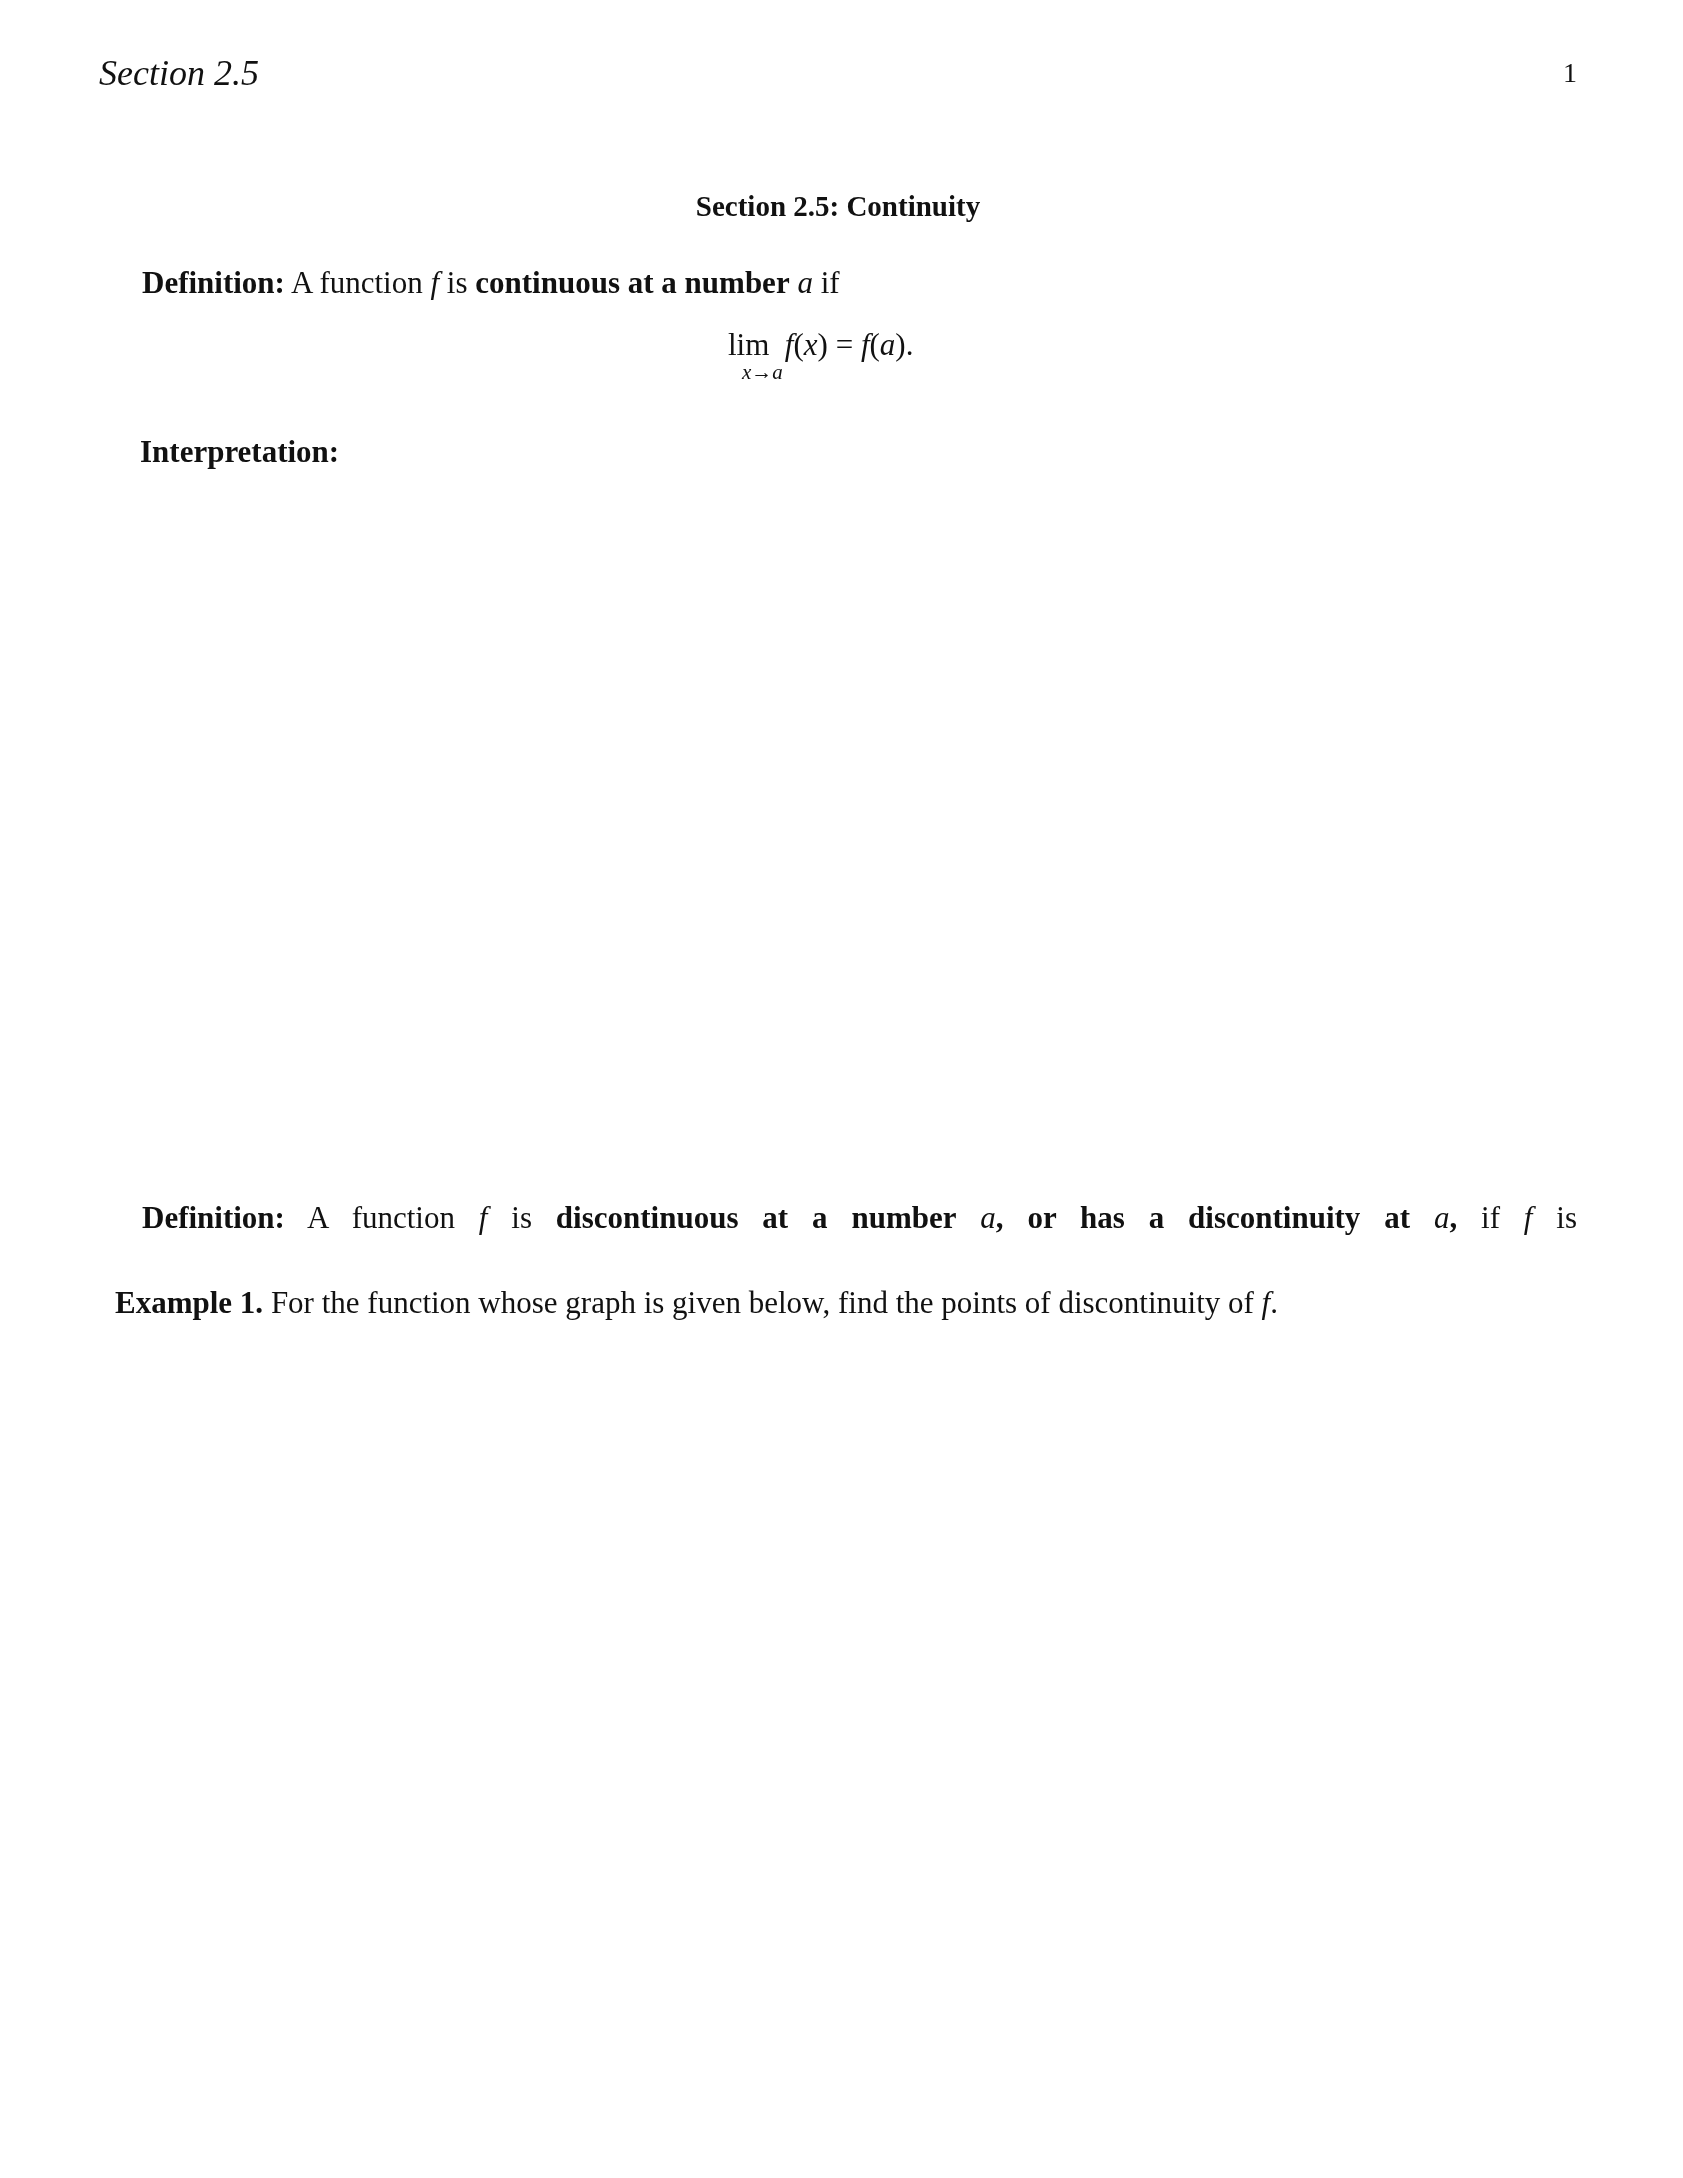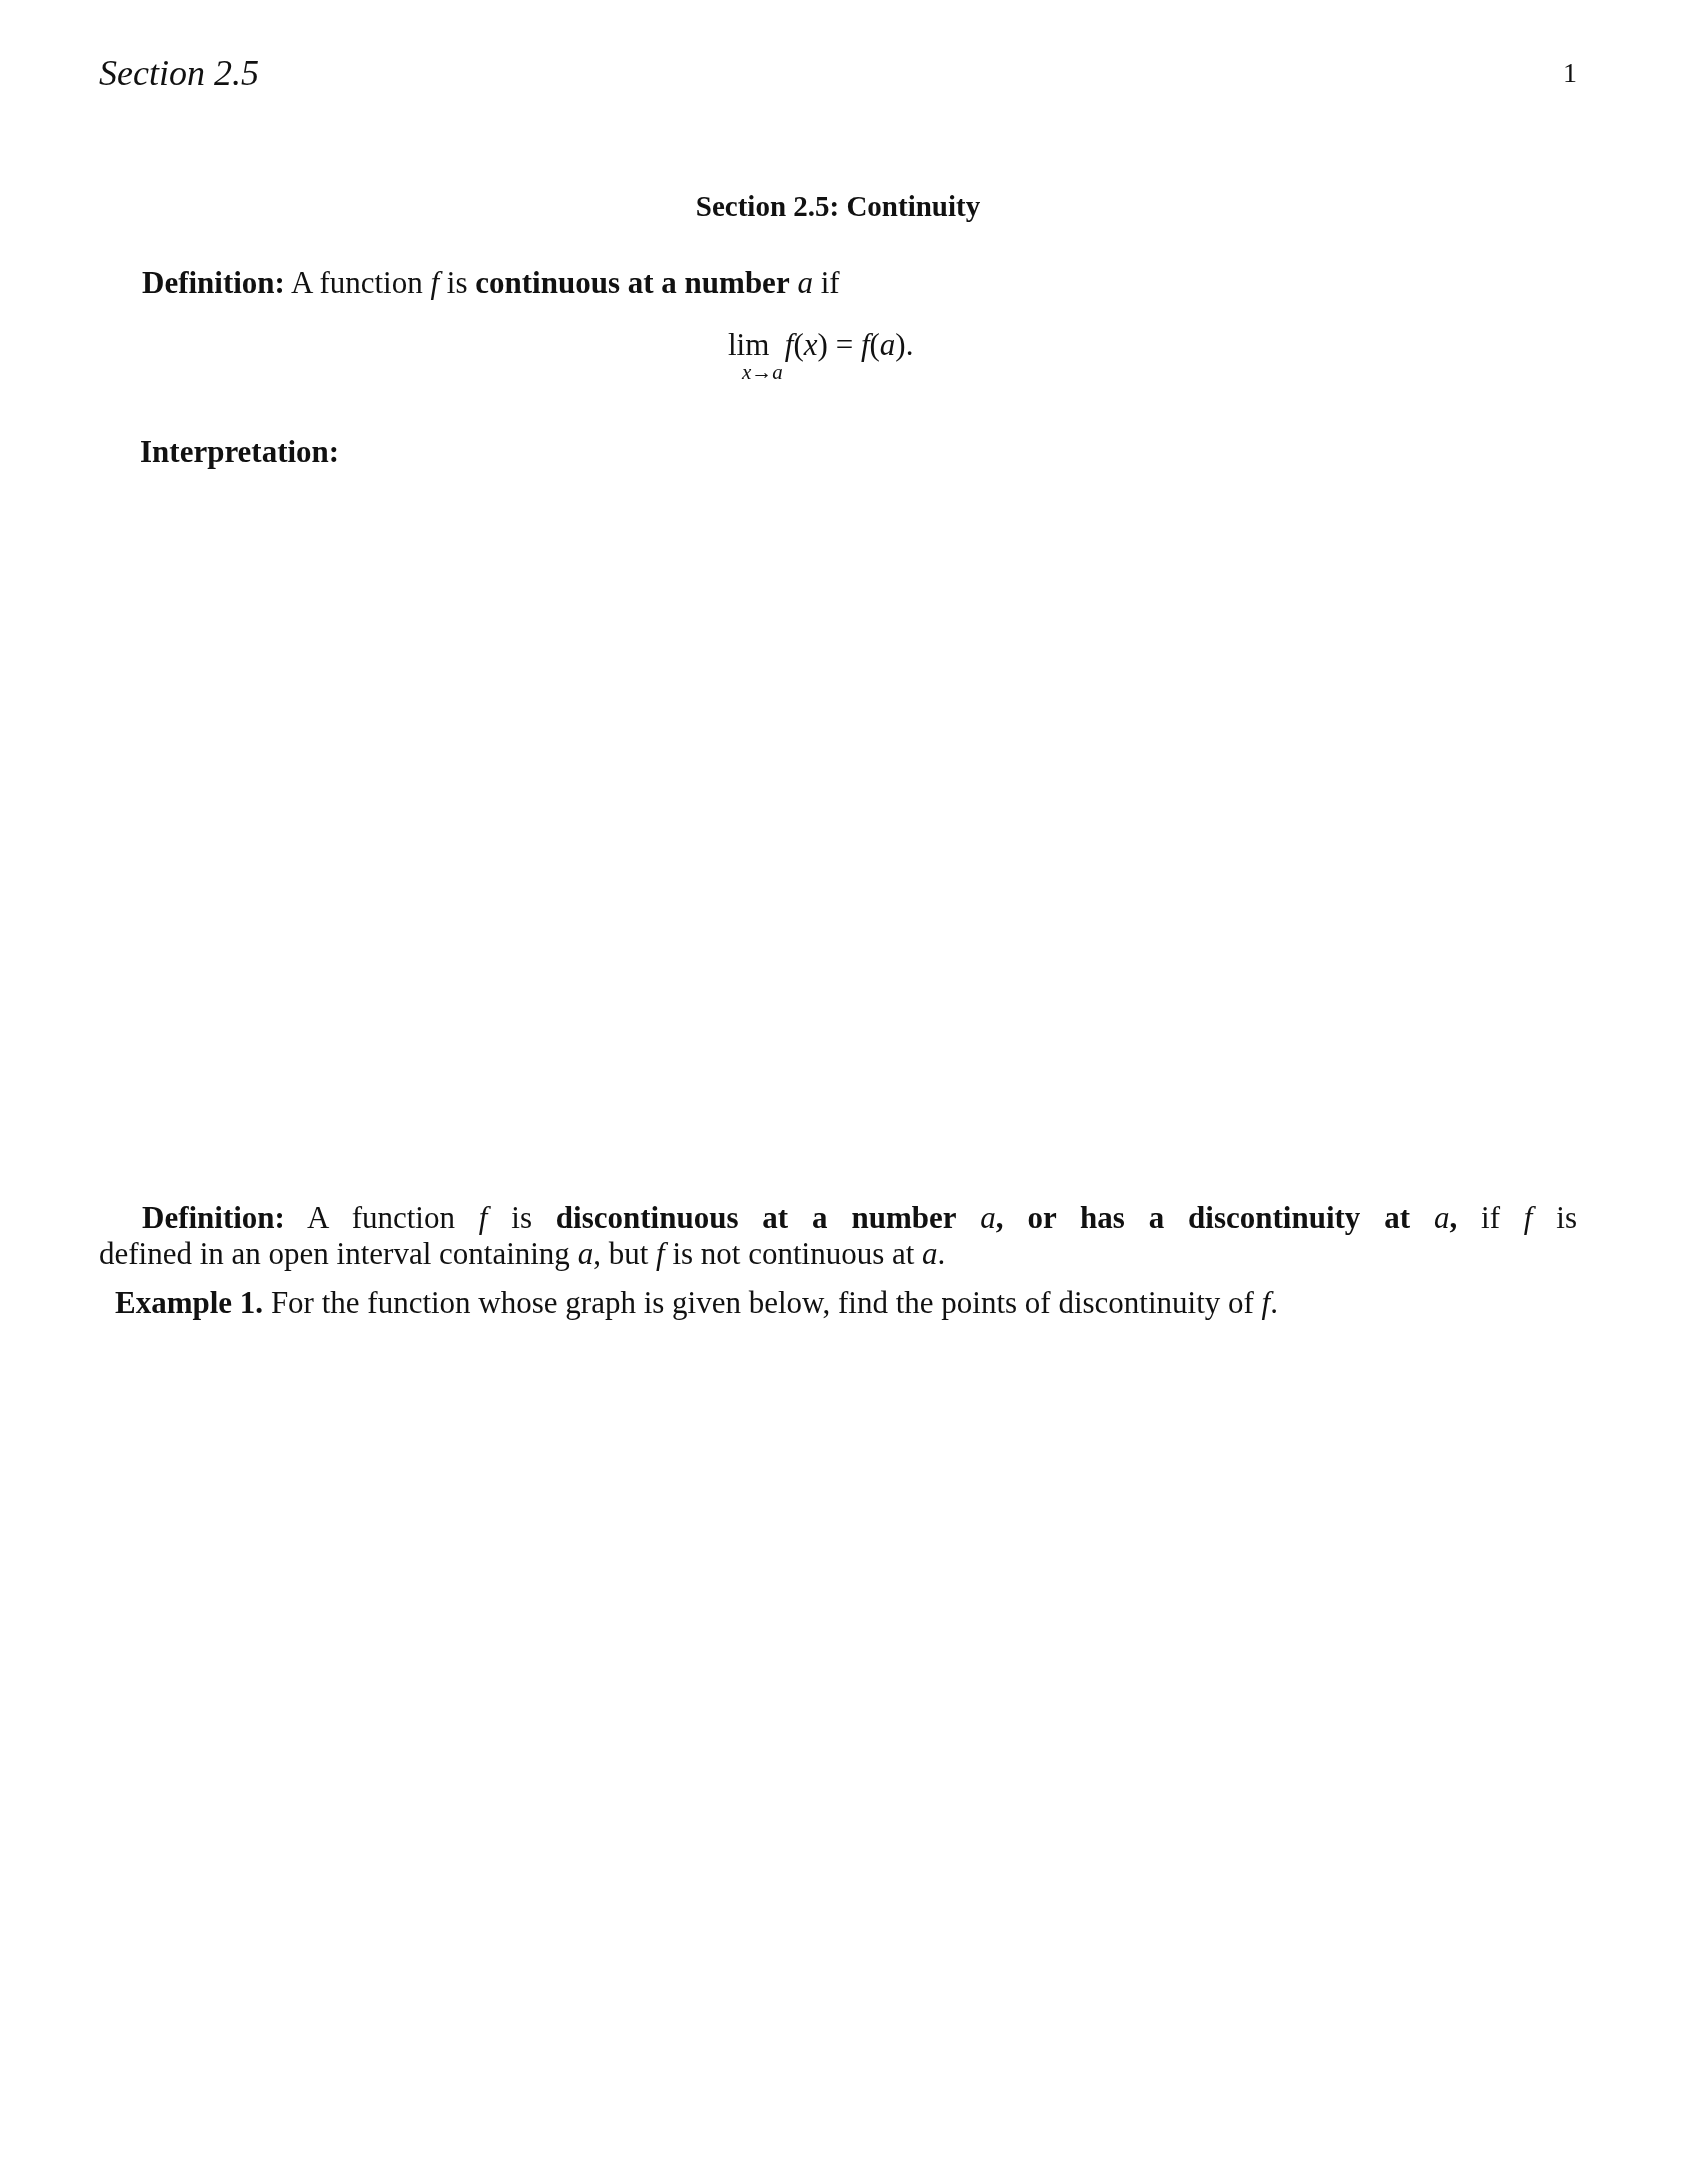--- a/index.html
+++ b/index.html
@@ -134,20 +134,19 @@
     <span class="lim-sub"><span>x</span><span class="arrow">→</span><span>a</span></span>
   </span>
   <span>&nbsp;</span><span class="m">f</span><span>(</span><span class="m">x</span><span>)</span><span> = </span><span class="m">f</span><span>(</span><span class="m">a</span><span>).</span>
 </div>
 
 <div class="abs para interp">Interpretation:</div>
 <div class="abs blank-area blank-interp"></div>
 
 <div class="abs para def2">
   <span class="line1"><span class="b">Definition:</span><span> A function </span><span class="m">f</span><span> is </span><span class="b">discontinuous at a number</span><span> </span><span class="m">a</span><span class="b">, or has a discontinuity at</span><span> </span><span class="m">a</span><span class="b">,</span><span> if </span><span class="m">f</span><span> is</span></span>
-  <span class="line2"><span>defined in an open interval containing </span><span class="m">a</span><span>, but </span><span class="m">f</span><span> is not continuous at </span><span class="m">a</span><span>.</span></span>
 </div>
 
 <div class="abs para example">
   <span class="b">Example 1.</span><span> For the function whose graph is given below, find the points of discontinuity of </span><span class="m">f</span><span>.</span>
 </div>
 <div class="abs blank-area blank-example"></div>
 
 
 </body></html>

